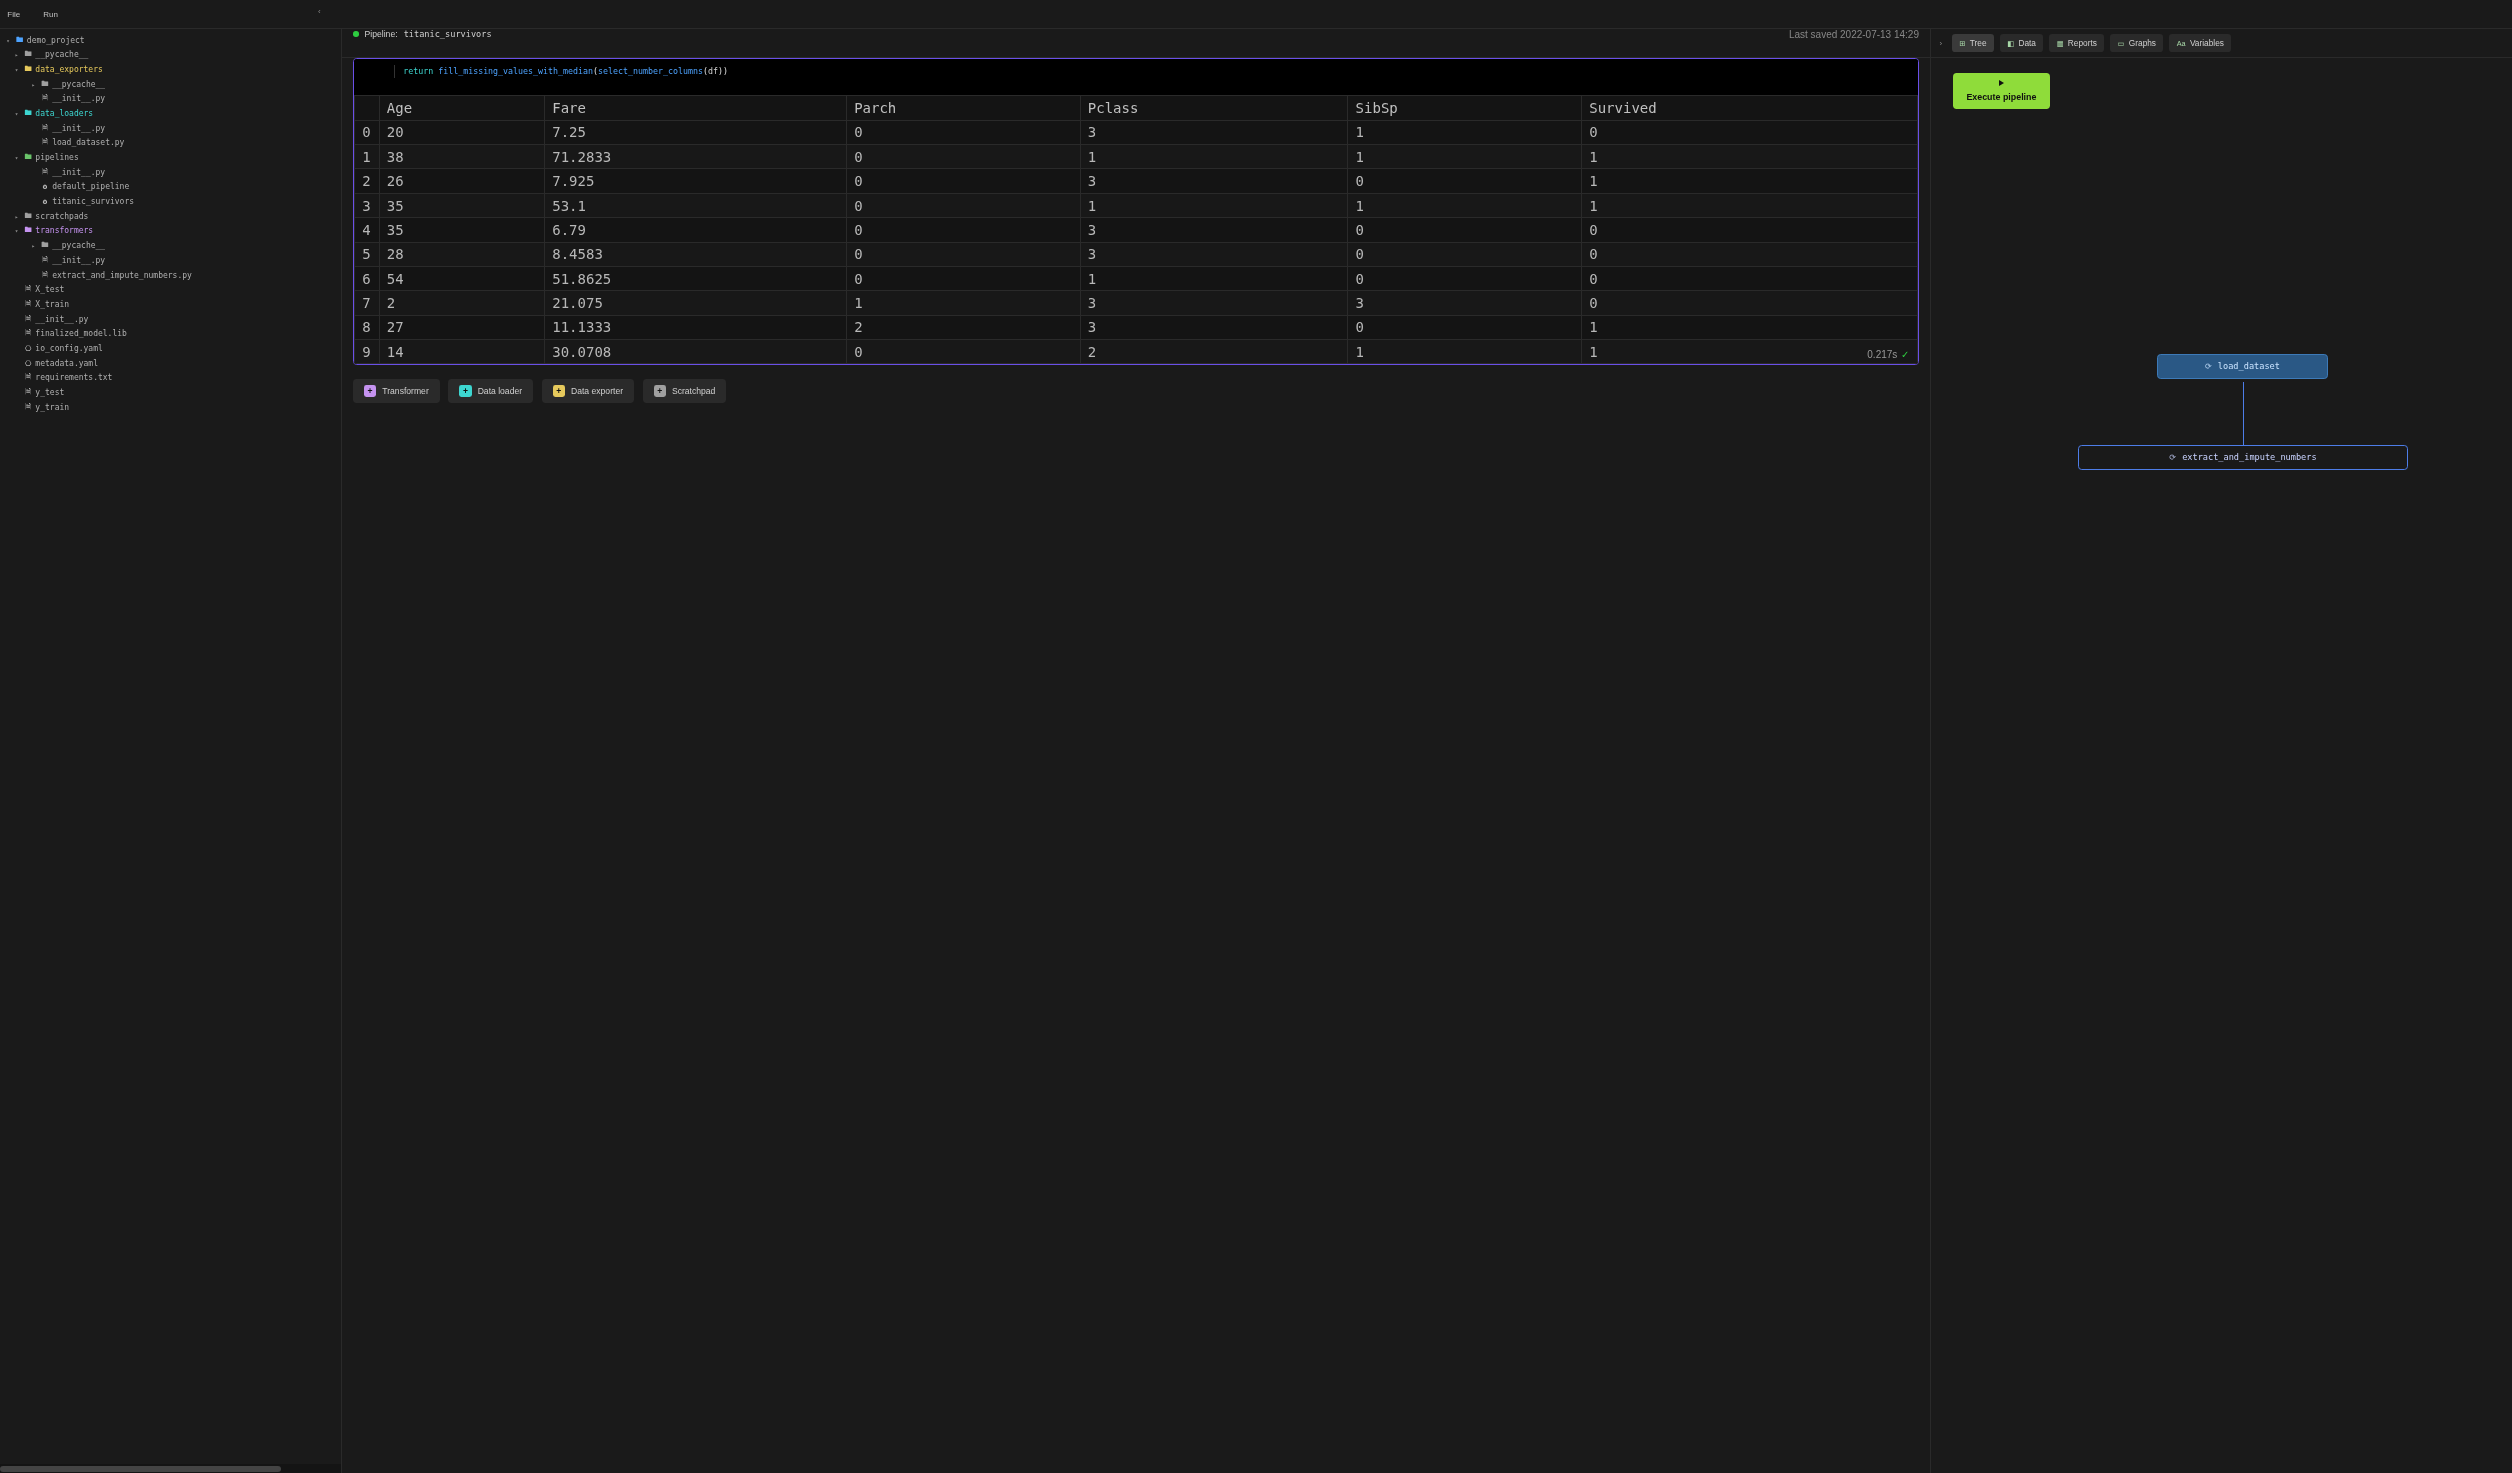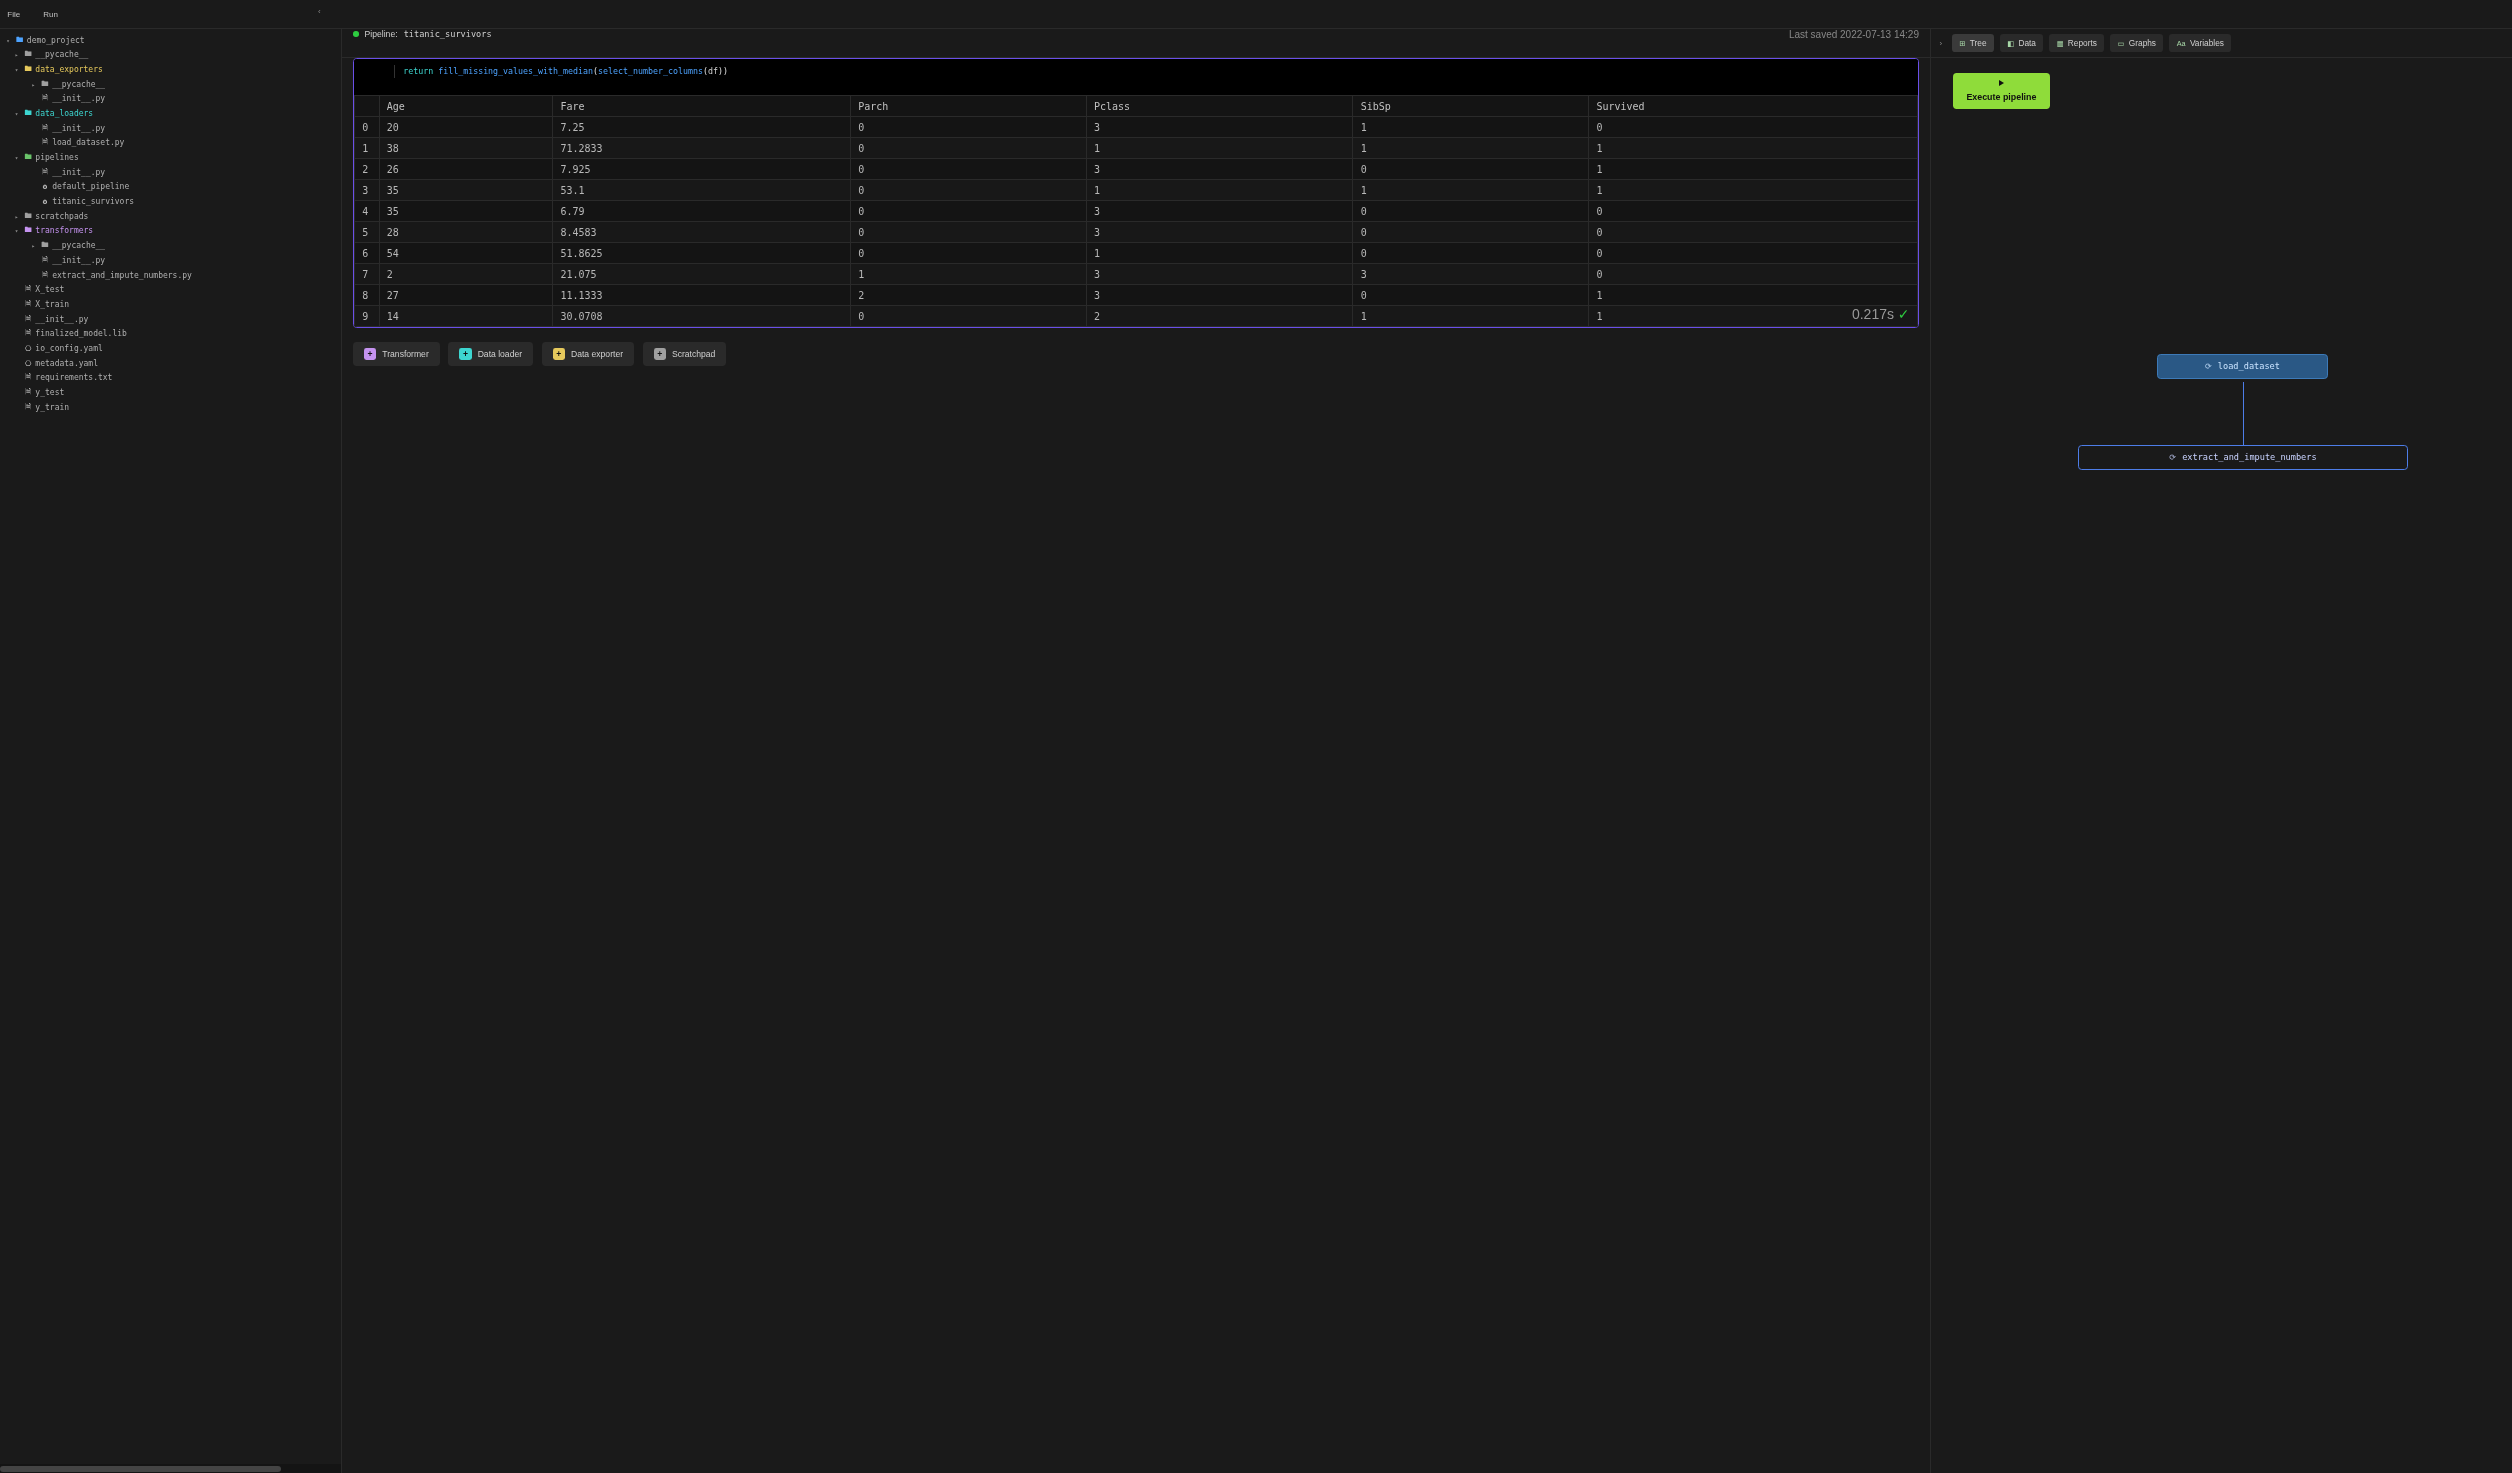--- a/index.html
+++ b/index.html
@@ -139,39 +139,39 @@
 .paren { color: #e0e0e0; }
 .var { color: #d0d0d0; }
 
 .table-wrap {
   background: #141414;
   position: relative;
 }
 table.data {
   width: 100%;
   border-collapse: collapse;
-  font-size: 10px;
+  font-size: 14px;
 }
 table.data th, table.data td {
   text-align: left;
   padding: 3.7px 7.3px;
   border: 0.6px solid #2a2a2a;
 }
 table.data th { background: #141414; color: #c0c0c0; font-weight: 500; height: 21px; }
 table.data td { color: #b8b8b8; height: 21px; }
 table.data tr:nth-child(even) td { background: #181818; }
 table.data tr:nth-child(odd) td { background: #141414; }
 .idx-col { width: 24.5px; color: #888; }
 
 .exec-time {
   position: absolute;
   right: 8.6px;
   bottom: 4.9px;
   color: #999;
-  font-size: 14px;
+  font-size: 10px;
   display: flex;
   align-items: flex-start;
   gap: 3.7px;
 }
 .check { color: #2ecc40; }
 
 .block-buttons {
   display: flex;
   gap: 8.6px;
   margin-top: 13.4px;

